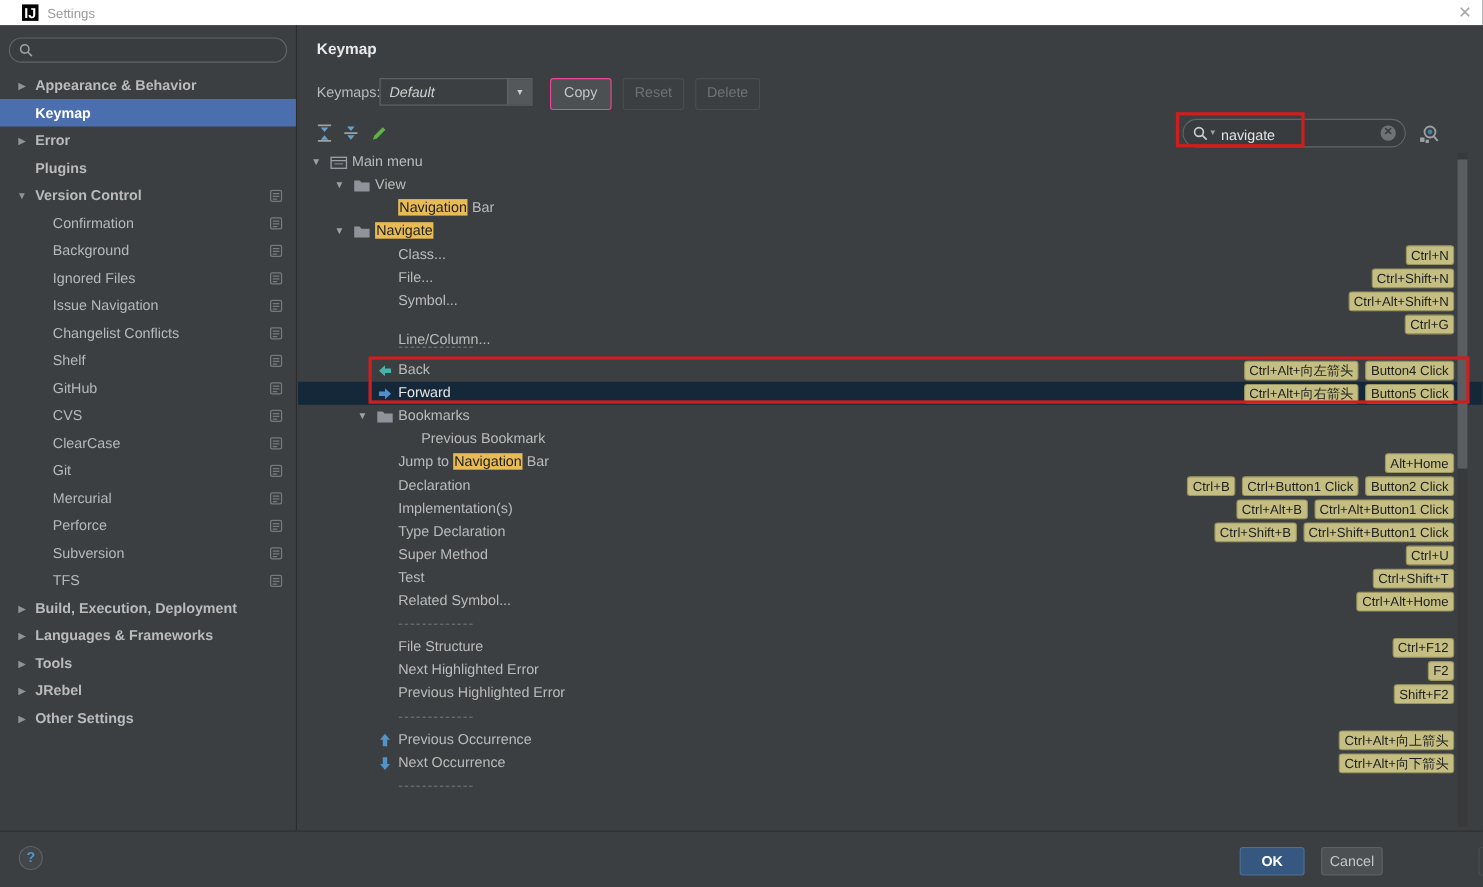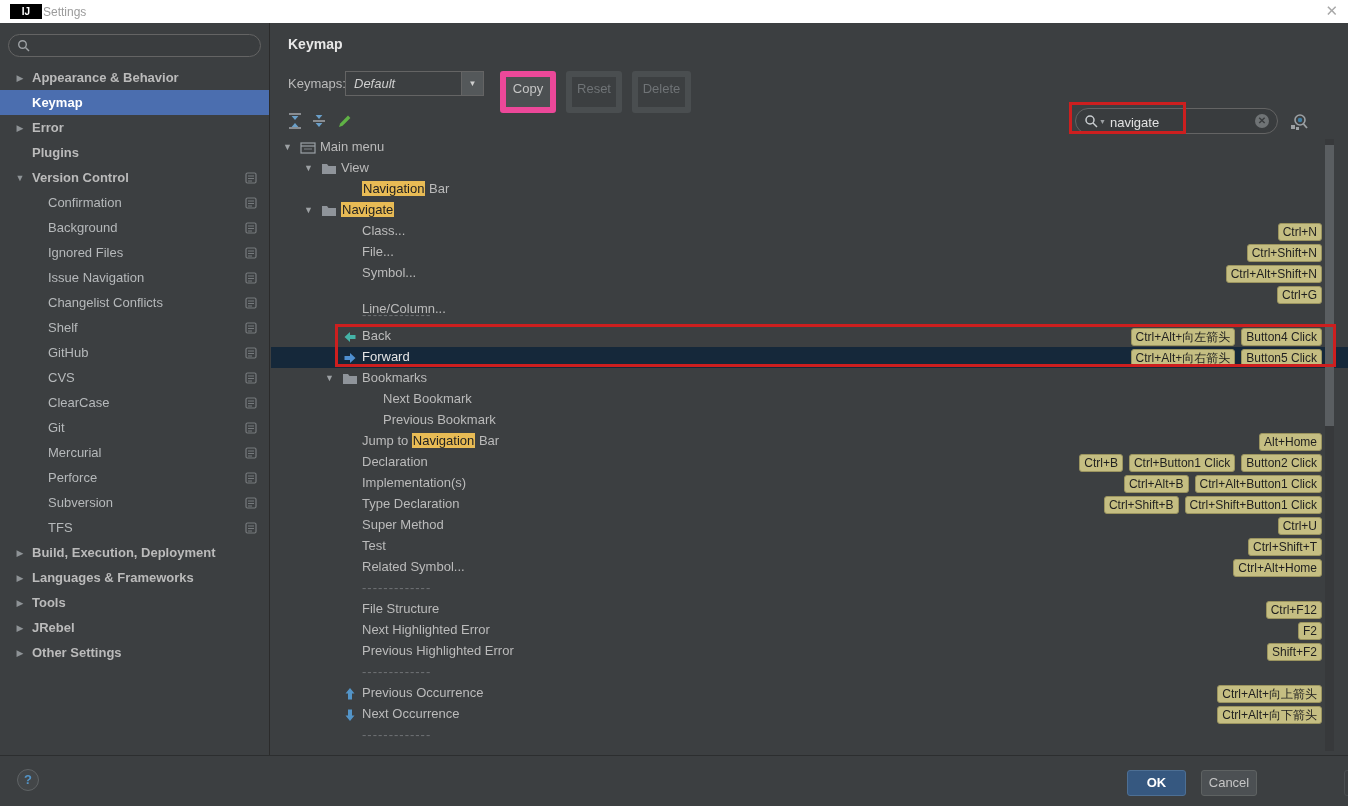--- a/index.html
+++ b/index.html
@@ -1,21 +1,21 @@
 <!DOCTYPE html>
 <html><head>
 <meta charset="utf-8">
 <style>
   html,body{margin:0;padding:0;}
   body{width:1348px;height:806px;position:relative;overflow:hidden;
        font-family:"Liberation Sans",sans-serif;background:#3c3f41;}
   
   .titlebar{position:absolute;top:0;left:0;right:0;height:23px;background:#ffffff;}
-  .ij-logo{position:absolute;left:10px;top:4px;width:32px;height:15px;background:#000;
-           color:#fff;font-size:10px;font-weight:bold;display:flex;align-items:center;justify-content:center;}
+  .ij-logo{position:absolute;left:20px;top:4px;width:15px;height:15px;background:#000;
+           color:#fff;font-size:13px;font-weight:bold;display:flex;align-items:center;justify-content:center;}
   .win-title{position:absolute;left:43px;top:5px;font-size:12px;color:#9b9b9b;}
   .win-close{position:absolute;right:10px;top:2px;font-size:15px;color:#a8a8a8;cursor:default;}
   
   .app{position:absolute;top:23px;left:0;right:0;bottom:0;background:#3c3f41;color:#bbbbbb;font-size:13px;}
   
   .sidebar{position:absolute;left:0;top:0;width:270px;bottom:51px;border-right:1px solid #2b2b2b;box-sizing:border-box;}
   .side-search{position:absolute;left:8px;top:11px;width:253px;height:23px;border:1px solid #646464;
                border-radius:12px;background:#3a3d3f;box-sizing:border-box;}
   .side-search svg{position:absolute;left:8px;top:4px;}
   .side-search input{position:absolute;left:26px;top:1px;width:215px;height:19px;background:transparent;
@@ -30,21 +30,21 @@
   .side-row.sel .lbl{color:#ffffff;}
   .badge-ic{position:absolute;right:12px;top:7px;opacity:.8;}
   
   .page-title{position:absolute;left:288px;top:13px;font-size:14px;font-weight:bold;color:#e8e8e8;}
   .keymaps-label{position:absolute;left:288px;top:53px;}
   .dd{position:absolute;left:345px;top:48px;width:139px;height:25px;border:1px solid #646464;
       box-sizing:border-box;background:#3c3f41;}
   .dd-text{position:absolute;left:8px;top:4px;color:#cfcfcf;font-style:italic;}
   .dd-btn{position:absolute;right:0;top:0;width:22px;height:23px;background:#54585a;border-left:1px solid #646464;
       box-sizing:border-box;text-align:center;font-size:8px;color:#cfcfcf;line-height:23px;}
-  .btn{position:absolute;top:48px;height:42px;box-sizing:border-box;border:6px solid #ec4899;border-radius:3px;
+  .btn{position:absolute;top:48px;height:29px;box-sizing:border-box;border:1px solid #ec4899;border-radius:3px;
        background:#4c5052;color:#c5c5c5;font-size:13px;text-align:center;line-height:23px;cursor:default;}
   .btn.disabled{background:transparent;border-color:#4a4e50;color:#6f7376;}
   .tb-icon{position:absolute;top:89px;width:18px;height:18px;}
   
   .km-search{position:absolute;left:1075px;top:85px;width:203px;height:26px;border:1px solid #646464;
              border-radius:13px;background:#393c3e;box-sizing:border-box;}
   .km-search .mag{position:absolute;left:8px;top:5px;}
   .km-search .dda{position:absolute;left:23px;top:9px;font-size:7px;color:#9da1a4;}
   .km-search input{position:absolute;left:32px;top:2px;width:140px;height:20px;background:transparent;border:none;
              outline:none;color:#e2e2e2;font-size:13px;font-family:inherit;}
@@ -392,23 +392,20 @@
         <span class="badges"><span class="kbd">Ctrl+Alt+向右箭头</span><span class="kbd">Button5 Click</span></span>
       </div>
       <div class="trow">
         <span class="exp2" style="left: 54px;">▼</span>
         <span class="ticon" style="left: 71px;"><svg width="16" height="16" viewBox="0 0 16 16">
             <path d="M1 3 h5 l1.5 2 H15 v8 H1 Z" fill="#8f949a"></path>
           </svg></span>
         <span class="tlabel" style="left: 91px;"><span>Bookmarks</span></span>
       </div>
       <div class="trow">
-        <span class="tlabel" style="left: 112px;"><span>Next Bookmark</span></span>
-      </div>
-      <div class="trow">
         <span class="tlabel" style="left: 112px;"><span>Previous Bookmark</span></span>
       </div>
       <div class="trow">
         <span class="tlabel" style="left: 91px;"><span>Jump to </span><span class="hl">Navigation</span><span> Bar</span></span>
         <span class="badges"><span class="kbd">Alt+Home</span></span>
       </div>
       <div class="trow">
         <span class="tlabel" style="left: 91px;"><span>Declaration</span></span>
         <span class="badges"><span class="kbd">Ctrl+B</span><span class="kbd">Ctrl+Button1 Click</span><span class="kbd">Button2 Click</span></span>
       </div>

